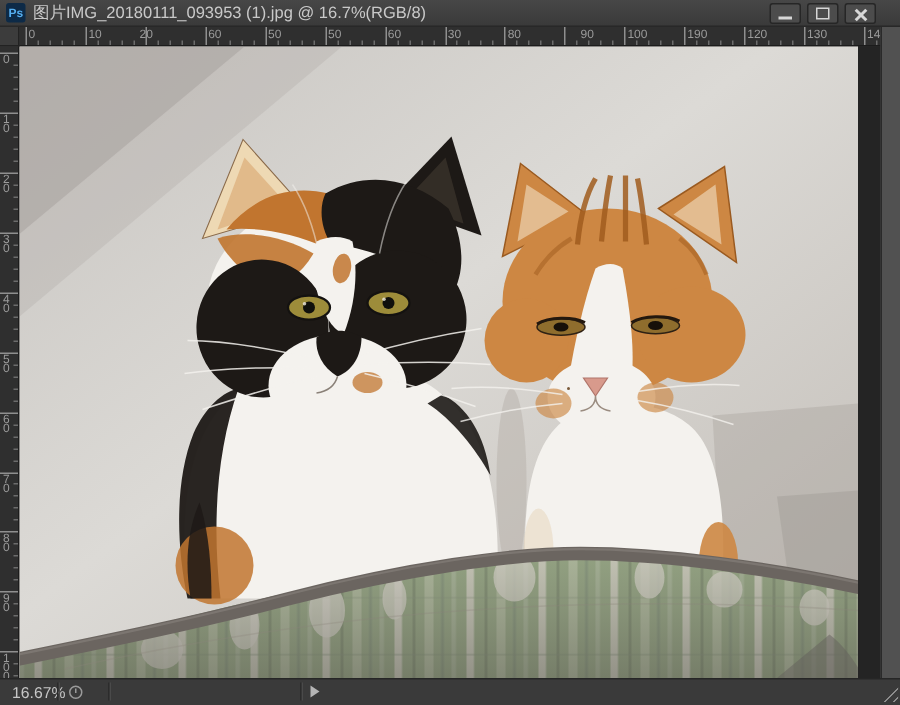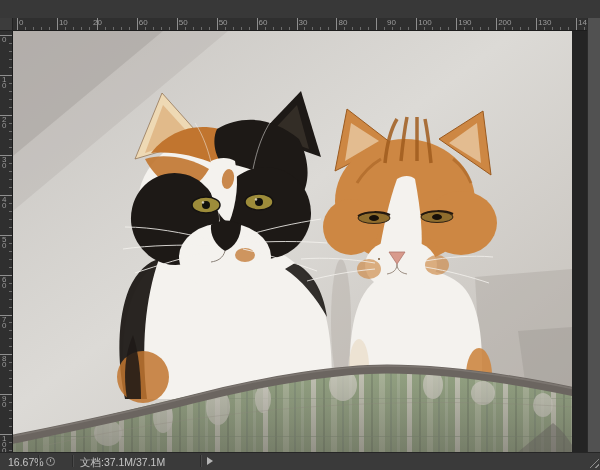--- a/index.html
+++ b/index.html
@@ -55,20 +55,38 @@
     border-left:6px solid #b5b5b5;border-top:4.5px solid transparent;border-bottom:4.5px solid transparent;}
   .resize-grip{position:absolute;right:1px;bottom:2px;width:12px;height:12px;
     background:repeating-linear-gradient(135deg,transparent 0 2px,#8c8c8c 2px 3px,transparent 3px 4px);
     clip-path:polygon(100% 0,100% 100%,0 100%);}
 </style>
 </head>
 <body>
 
 <div class="window">
 
+  <div class="titlebar">
+    <span class="ps-badge">Ps</span>
+    <span class="title">图片IMG_20180111_093953 (1).jpg @ 16.7%(RGB/8)</span>
+    <div class="win-buttons">
+      <div class="win-btn">
+          <span class="glyph-min"></span>
+        </div>
+      <div class="win-btn">
+          <span class="glyph-max"></span>
+        </div>
+      <div class="win-btn">
+          <span class="glyph-close">
+            <i></i>
+            <i></i>
+          </span>
+        </div>
+    </div>
+  </div>
 
   <div class="ruler-corner"></div>
   <div class="ruler-top" id="rulerTop">
       <div class="tickv" style="left: 4px;"></div>
       <div class="tlab" style="left: 6px;">0</div>
       <div class="tickv" style="left: 43.93px;"></div>
       <div class="tlab" style="left: 45.93px;">10</div>
       <div class="tickv" style="left: 83.86px;"></div>
       <div class="tlab" style="left: 80px;">20</div>
       <div class="tickv" style="left: 123.79px;"></div>
@@ -83,21 +101,21 @@
       <div class="tlab" style="left: 285.51px;">30</div>
       <div class="tickv" style="left: 323.44px;"></div>
       <div class="tlab" style="left: 325.44px;">80</div>
       <div class="tickv" style="left: 363.37px;"></div>
       <div class="tlab" style="left: 374px;">90</div>
       <div class="tickv" style="left: 403.3px;"></div>
       <div class="tlab" style="left: 405.3px;">100</div>
       <div class="tickv" style="left: 443.23px;"></div>
       <div class="tlab" style="left: 445.23px;">190</div>
       <div class="tickv" style="left: 483.16px;"></div>
-      <div class="tlab" style="left: 485.16px;">200</div>
+      <div class="tlab" style="left: 485.16px;">120</div>
       <div class="tickv" style="left: 523.09px;"></div>
       <div class="tlab" style="left: 525.09px;">130</div>
       <div class="tickv" style="left: 563.02px;"></div>
       <div class="tlab" style="left: 565.02px;">140</div>
       <div class="tickv minor" style="left: 11.986px;"></div>
       <div class="tickv minor" style="left: 19.972px;"></div>
       <div class="tickv minor" style="left: 27.958px;"></div>
       <div class="tickv minor" style="left: 35.944px;"></div>
       <div class="tickv minor" style="left: 51.916px;"></div>
       <div class="tickv minor" style="left: 59.902px;"></div>
@@ -404,18 +422,17 @@
   </div>
 
   <div class="pasteboard-right"></div>
   <div class="right-strip"></div>
 
   <div class="statusbar">
     <span class="sb-zoom">16.67%</span>
     <span class="sb-sep s1"></span>
     <span class="sb-icon"></span>
     <span class="sb-sep s2"></span>
-    <span class="sb-doc">文档:37.1M/37.1M</span>
     <span class="sb-sep s3"></span>
     <span class="sb-arrow"></span>
     <div class="resize-grip"></div>
   </div>
 </div>
 
 </body></html>

